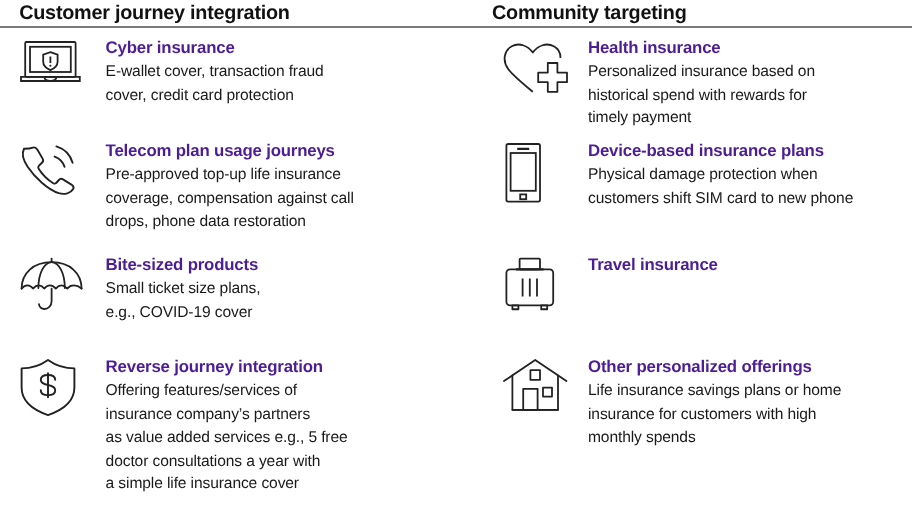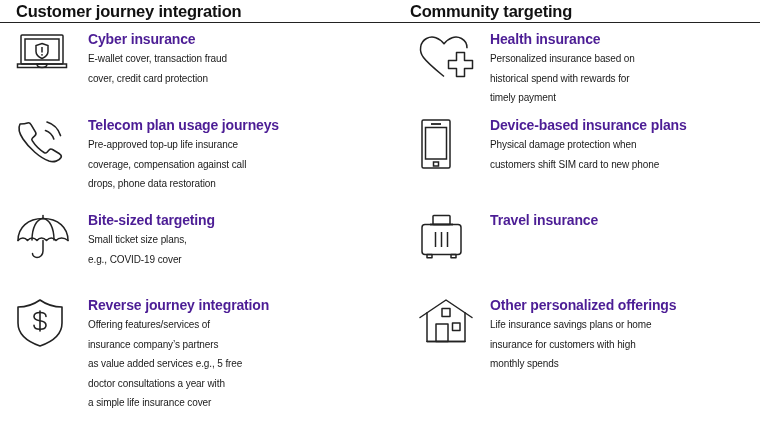--- a/index.html
+++ b/index.html
@@ -74,21 +74,21 @@
     flex: 1 1 auto;
   }
   .item-title {
     font-size: 14px;
     font-weight: bold;
     line-height: 19px;
     letter-spacing: -0.15px;
     color: #4c1d95;
   }
   .item-desc {
-    font-size: 10px;
+    font-size: 13px;
     font-weight: normal;
     line-height: 19.6px;
     letter-spacing: -0.1px;
     color: #1a1a1a;
     white-space: pre-line;
   }
 
   
   .column.left  .item:nth-child(1) { height: 86px; }
   .column.left  .item:nth-child(2) { height: 95px; }
@@ -155,21 +155,21 @@
             <svg width="56" height="48" viewBox="0 0 56 48" fill="none" stroke="#222222" stroke-width="1.5" stroke-linecap="round" stroke-linejoin="round">
               <path d="M2 27.5 C2 14.5 12 5.5 27 5.5 C42 5.5 52 14.5 52 27.5"></path>
               <path d="M2 27.5 C5 24 9 24 11.5 27.5 C14.5 24 18 24 21 27.5 C23.5 24 27.5 24 30.5 27.5 C33.5 24 37 24 40 27.5 C43 24 48 24 52 27.5"></path>
               <path d="M16 27 C16 15 20.5 6 27 5.5"></path>
               <path d="M38 27 C38 15 33.5 6 27 5.5"></path>
               <line x1="27" y1="2.5" x2="27" y2="5.5"></line>
               <path d="M27 27.5 V38 C27 42 24 44.5 21 44.5 C18.5 44.5 16.5 42.5 16.5 40.5"></path>
             </svg>
           </div>
           <div class="item-text">
-            <div class="item-title">Bite-sized targeting</div>
+            <div class="item-title">Bite-sized products</div>
             <div class="item-desc">Small ticket size plans,
 e.g., COVID-19 cover</div>
           </div>
         </div>
 
         <div class="item">
           <div class="item-icon">
             <svg width="50" height="50" viewBox="0 0 50 50" fill="none" stroke="#222222" stroke-width="1.6" stroke-linecap="round" stroke-linejoin="round">
               <path d="M2 9 C9 9 17 7 24 2 C31 7 39 9 46 9 V25 C46 36 37 43.5 24 48 C11 43.5 2 36 2 25 Z"></path>
               <line x1="24" y1="13" x2="24" y2="33"></line>

